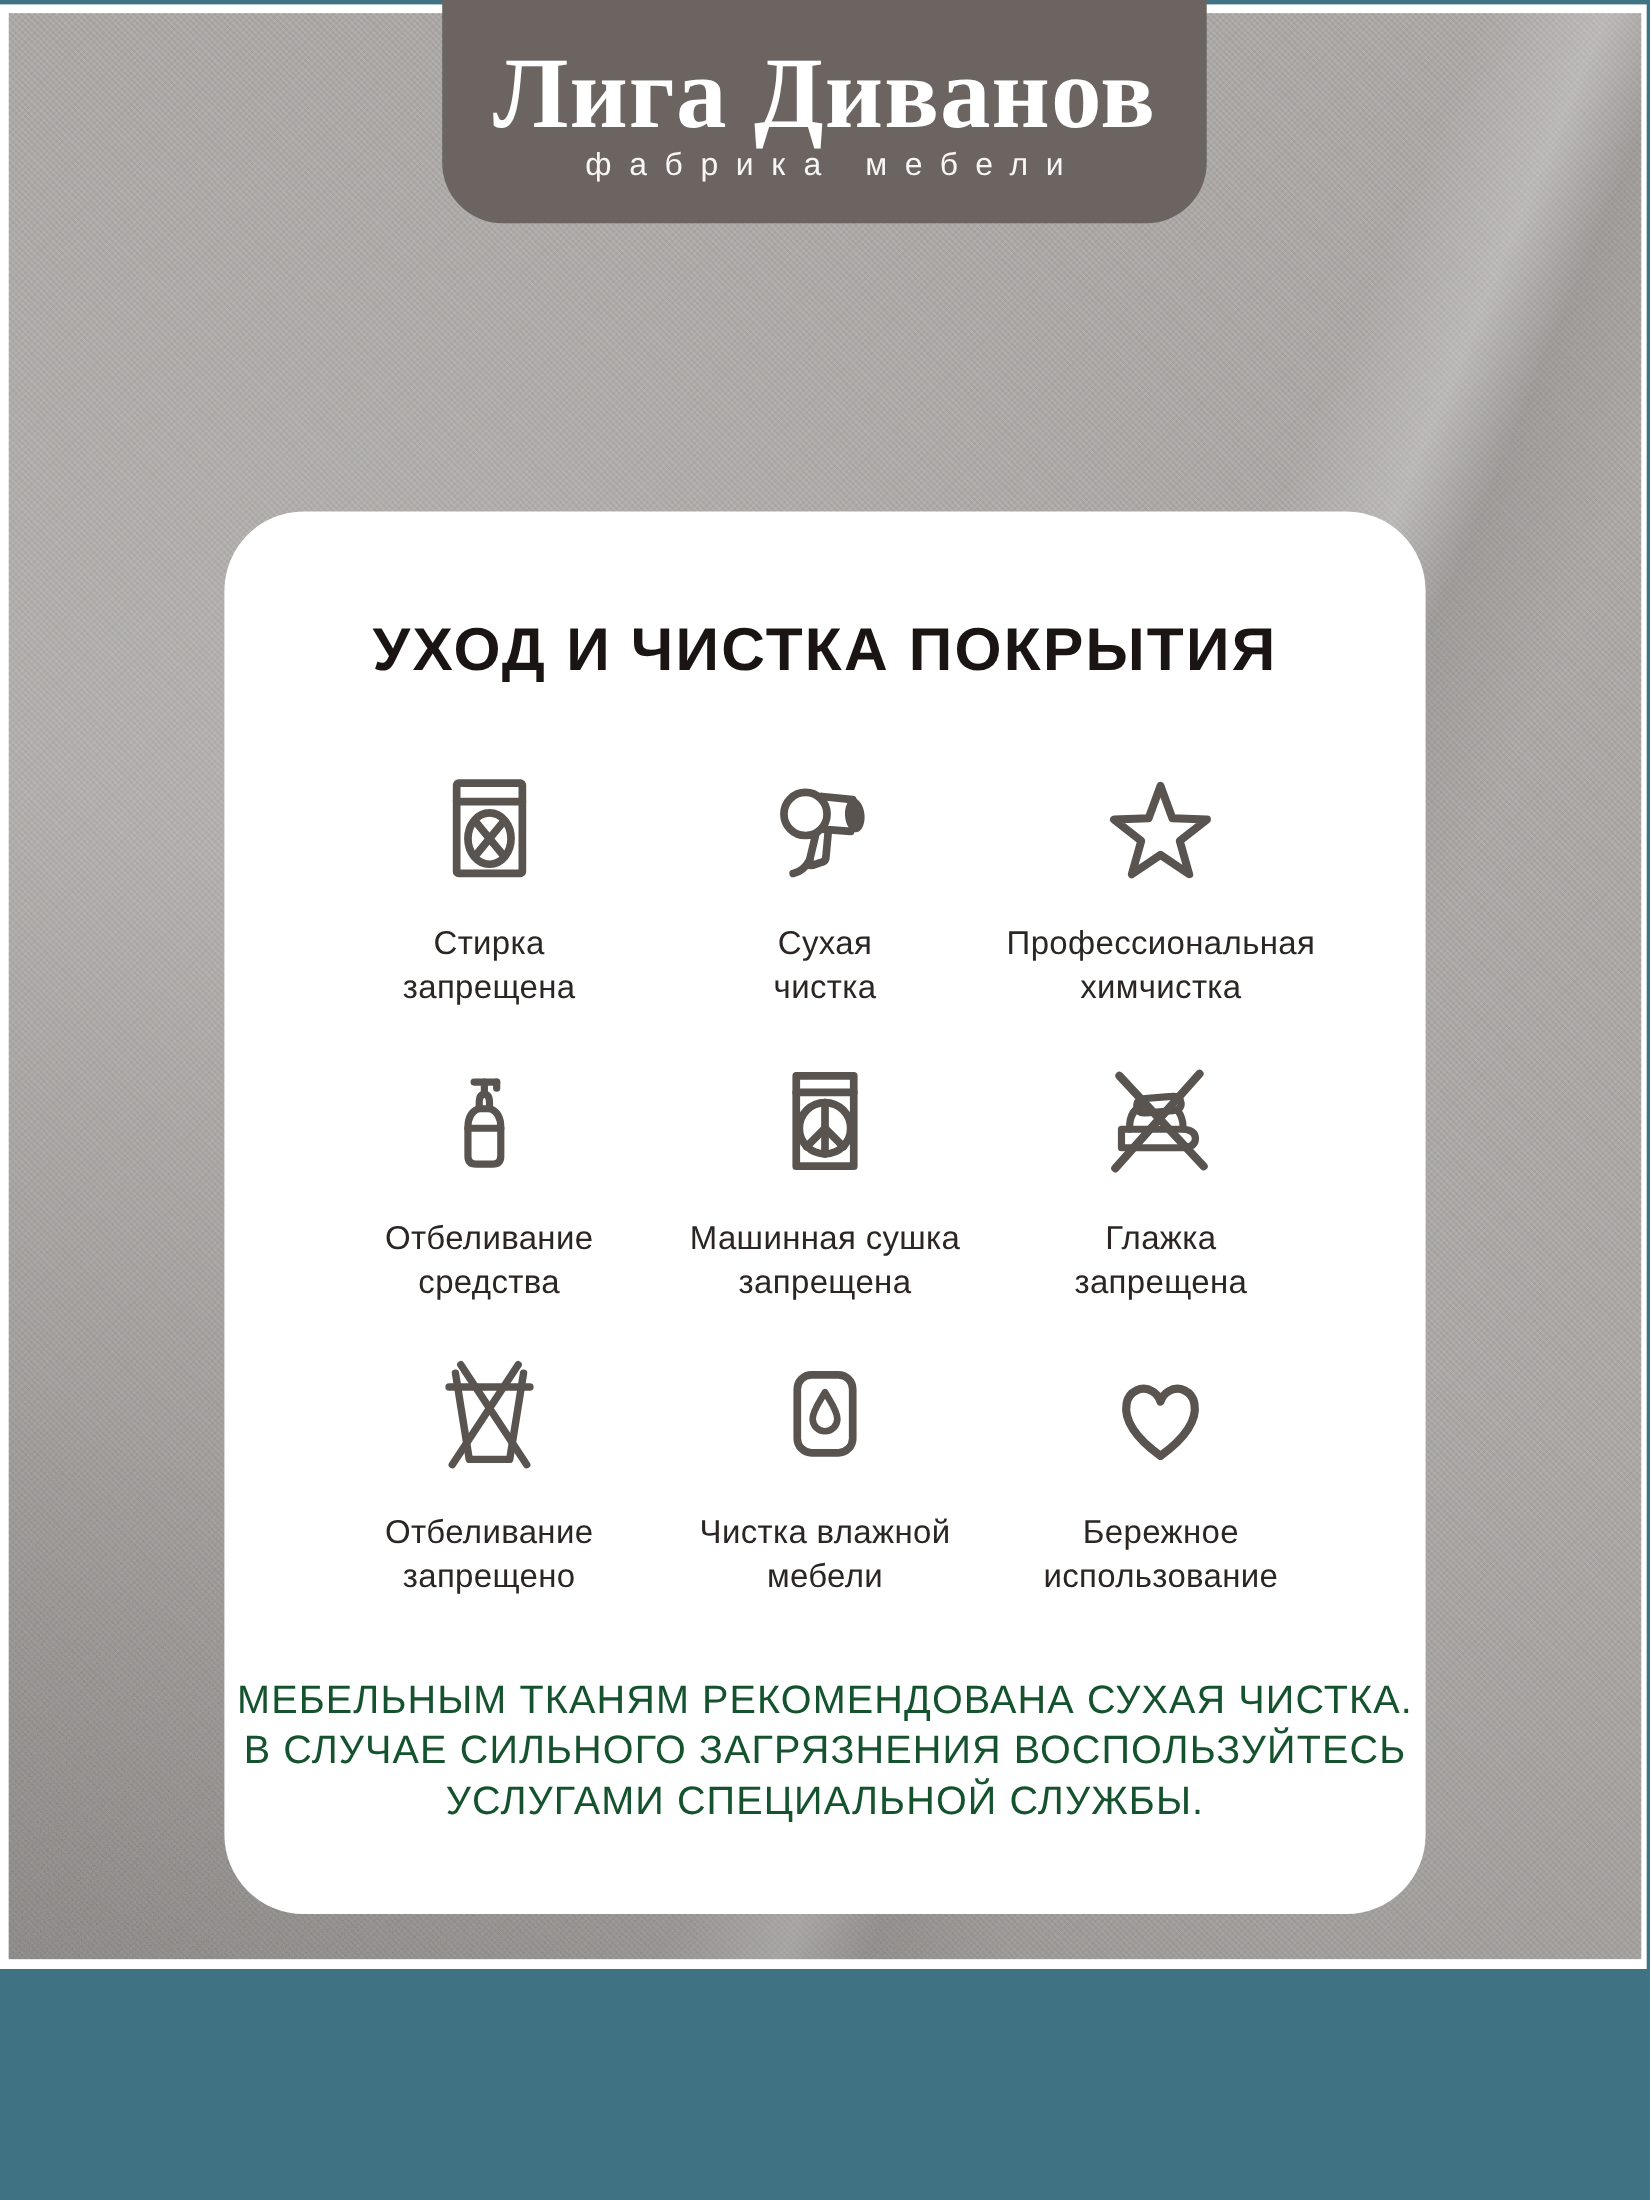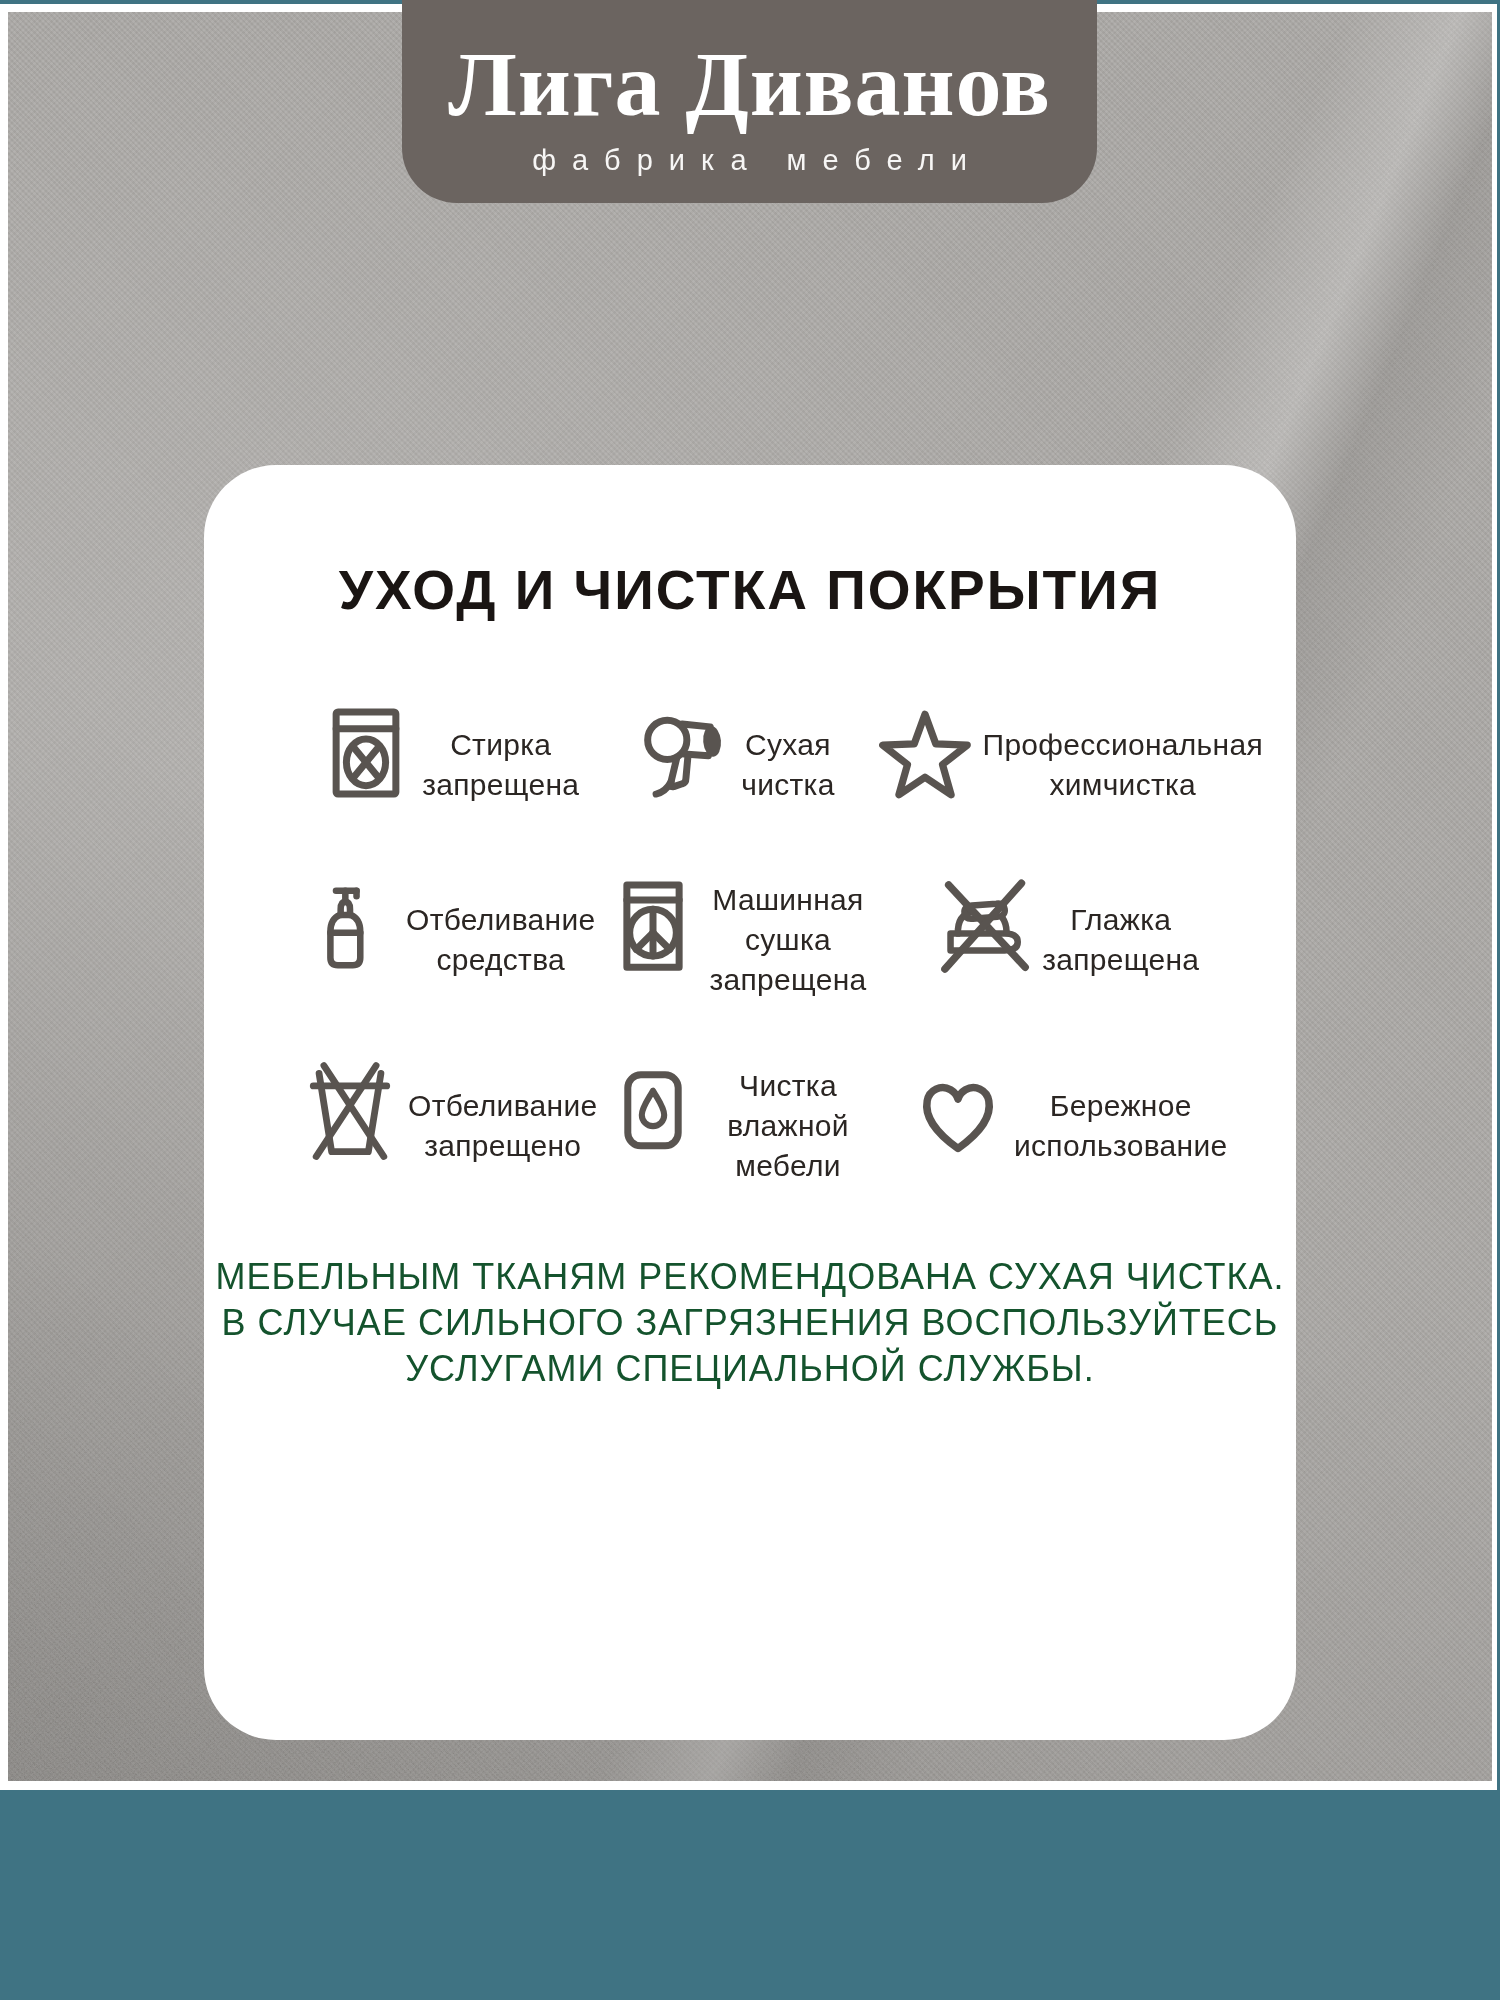--- a/index.html
+++ b/index.html
@@ -22,31 +22,31 @@
       repeating-linear-gradient(-45deg, rgba(255,255,255,0.07) 0 2px, rgba(92,90,87,0.08) 2px 4px),
       #a8a5a1;
   }
   .fabric svg.noise { position:absolute; inset:0; width:100%; height:100%; opacity:.5; }
 
   
   .badge { position:absolute; left:402px; top:0; width:695px; height:203px;
     background:#6b6460; border-radius:0 0 55px 55px; text-align:center; color:#ffffff; }
   .badge .logo { font-family:"Liberation Serif", serif; font-weight:bold; font-size:92px;
     line-height:1; padding-top:38px; letter-spacing:1px; }
-  .badge .tagline { font-size:29px; font-weight:400; letter-spacing:16px; padding-left:16px; margin-top:14px; color:#f7f6f5; }
+  .badge .tagline { font-size:29px; font-weight:400; letter-spacing:16px; padding-left:16px; margin-top:4px; color:#f7f6f5; }
 
   
   .card { position:absolute; left:204px; top:465px; width:1092px; height:1275px;
     background:#ffffff; border-radius:72px; padding-top:93px; }
   .card-title { text-align:center; font-size:55px; font-weight:bold; letter-spacing:2px;
     color:#1a1513; line-height:64px; }
 
   .care-grid { display:grid; grid-template-columns:repeat(3,1fr); row-gap:42px;
     padding:0 88px; margin-top:70px; }
-  .care-item { display:flex; flex-direction:row; align-items:center;justify-content:center; }
+  .care-item { display:flex; flex-direction:column; align-items:center;justify-content:center; }
   .icon-box { height:122px; display:flex; align-items:center; justify-content:center; }
   .item-label { margin-top:24px; font-size:30px; line-height:40px; letter-spacing:0.3px;
     color:#2b2623; text-align:center; white-space:pre-line; }
 
   .care-note { margin-top:68px; text-align:center; font-size:36px; line-height:46px;
     letter-spacing:1px; color:#14532d; white-space:pre-line; }
 
   .cicon { display:block; }
 </style>
 </head>

